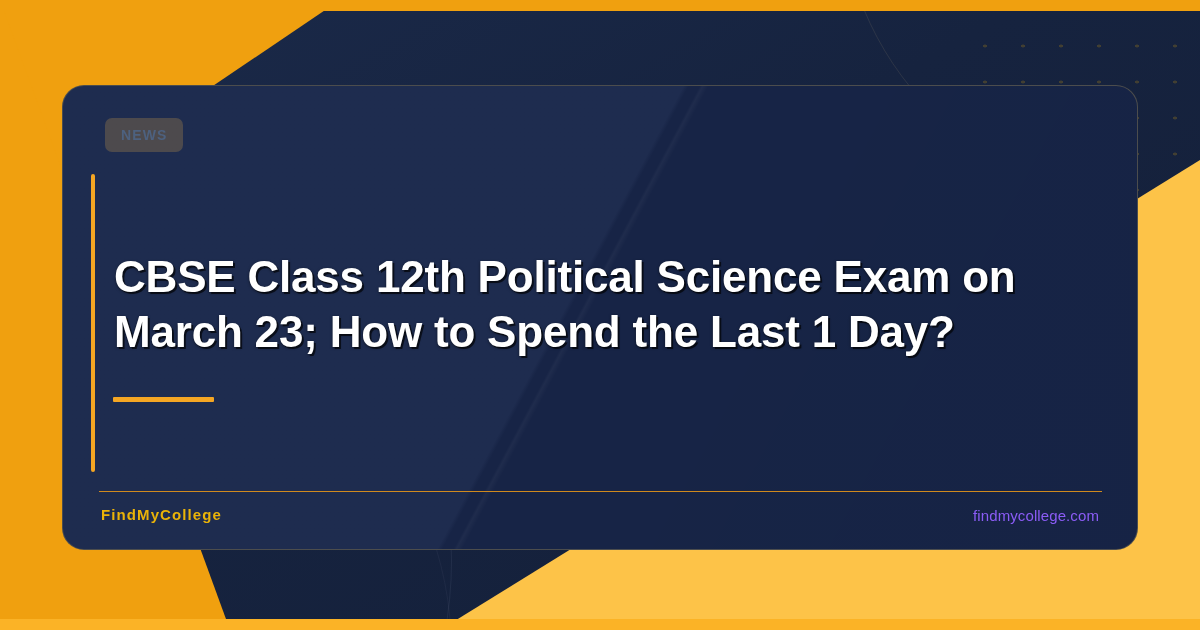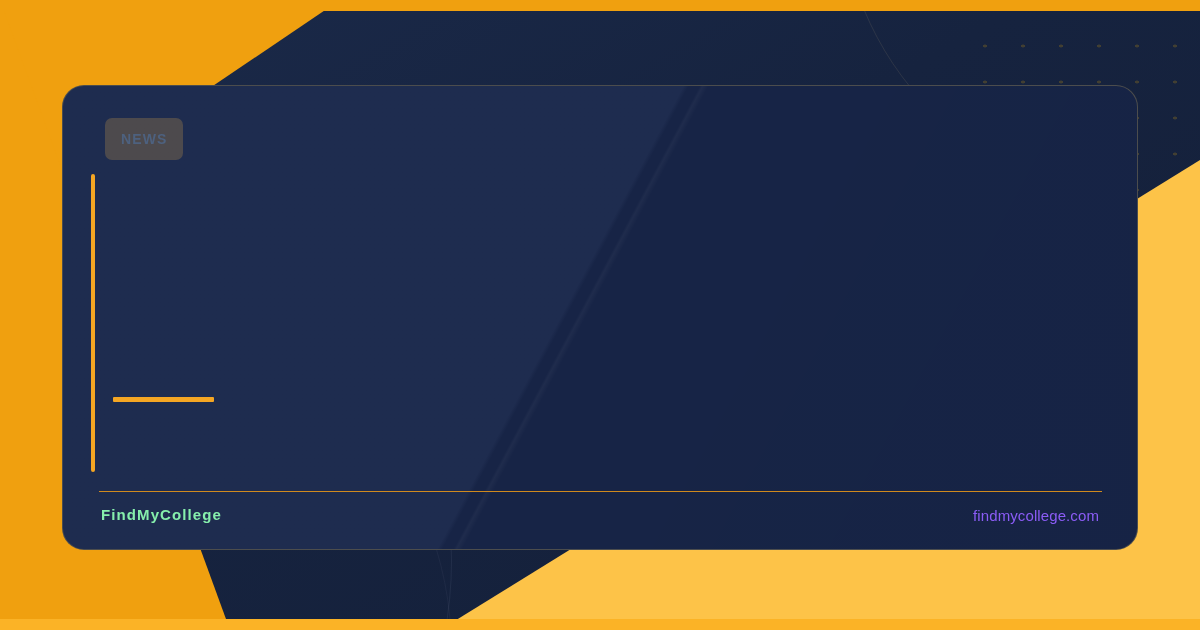--- a/index.html
+++ b/index.html
@@ -128,21 +128,21 @@
   }
 
   
   .badge {
     position: absolute;
     left: 42px;
     top: 32px;
     display: inline-flex;
     align-items: center;
     justify-content: center;
-    height: 42px;
+    height: 34px;
     padding: 0 16px;
     border-radius: 7px;
     background: rgba(214,164,72,.26);
     color: #4d617f;
     font-size: 14px;
     font-weight: bold;
     letter-spacing: 1.1px;
     line-height: 1;
   }
 
@@ -190,21 +190,21 @@
     top: 405px;
     width: 1003px;
     height: 1px;
     background: #e0931a;
     opacity: .92;
   }
   .brand {
     position: absolute;
     left: 38px;
     top: 420px;
-    color: #86efac;
+    color: #eab308;
     font-size: 15px;
     font-weight: bold;
     letter-spacing: 1.1px;
   }
   .site {
     position: absolute;
     right: 38px;
     top: 421px;
     color: #8b5cf6;
     font-size: 15px;
@@ -230,20 +230,21 @@
   <div class="card">
     <div class="card-sheen"></div>
     <div class="card-diag"></div>
 
     <div class="card-inner">
 
       <div class="badge">NEWS</div>
 
       <div class="rail"></div>
 
+      <h1 class="headline">CBSE Class 12th Political Science Exam on March 23; How to Spend the Last 1 Day?</h1>
 
       <div class="underline"></div>
 
       <div class="footer-rule"></div>
 
       <div class="brand">FindMyCollege</div>
 
       <div class="site">findmycollege.com</div>
 
     </div>

